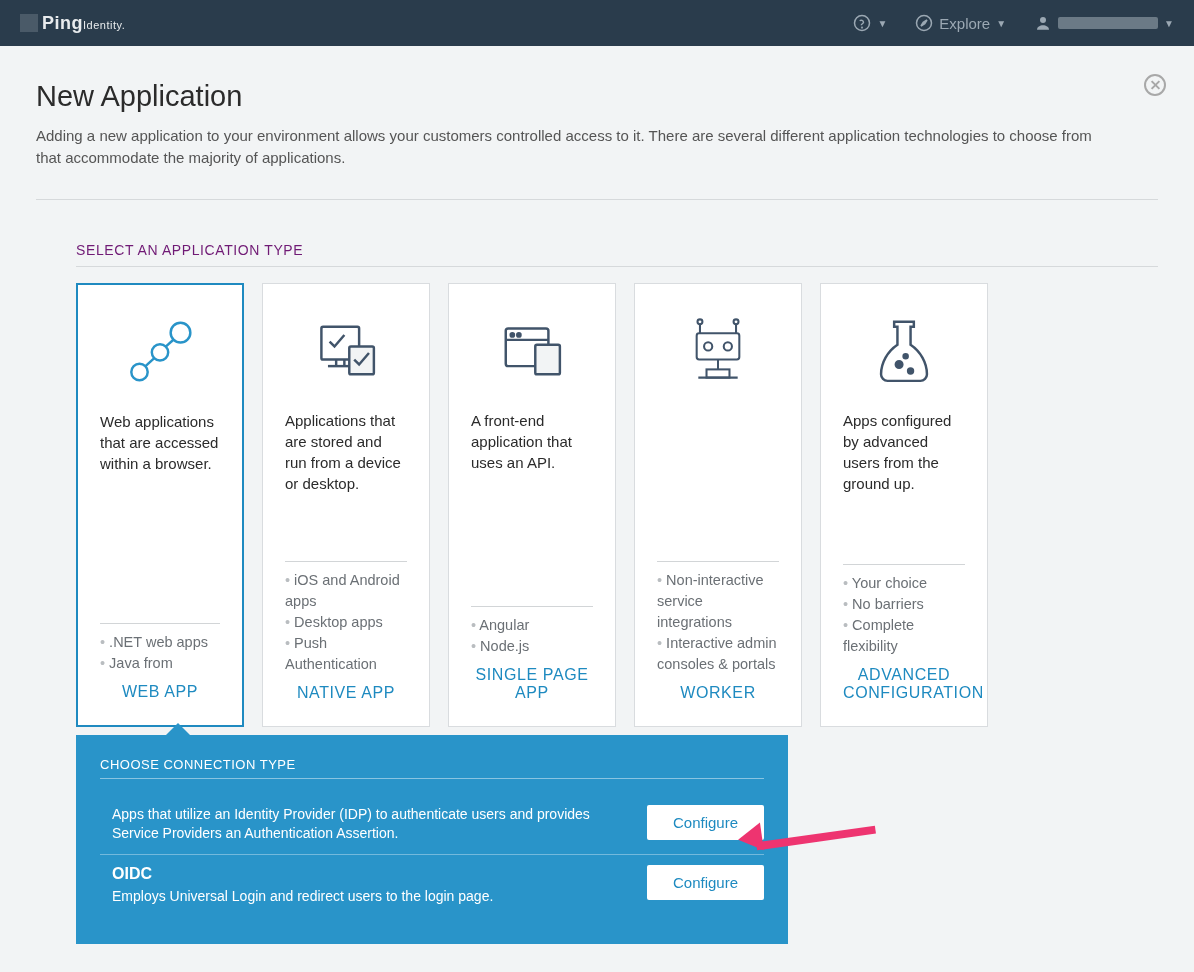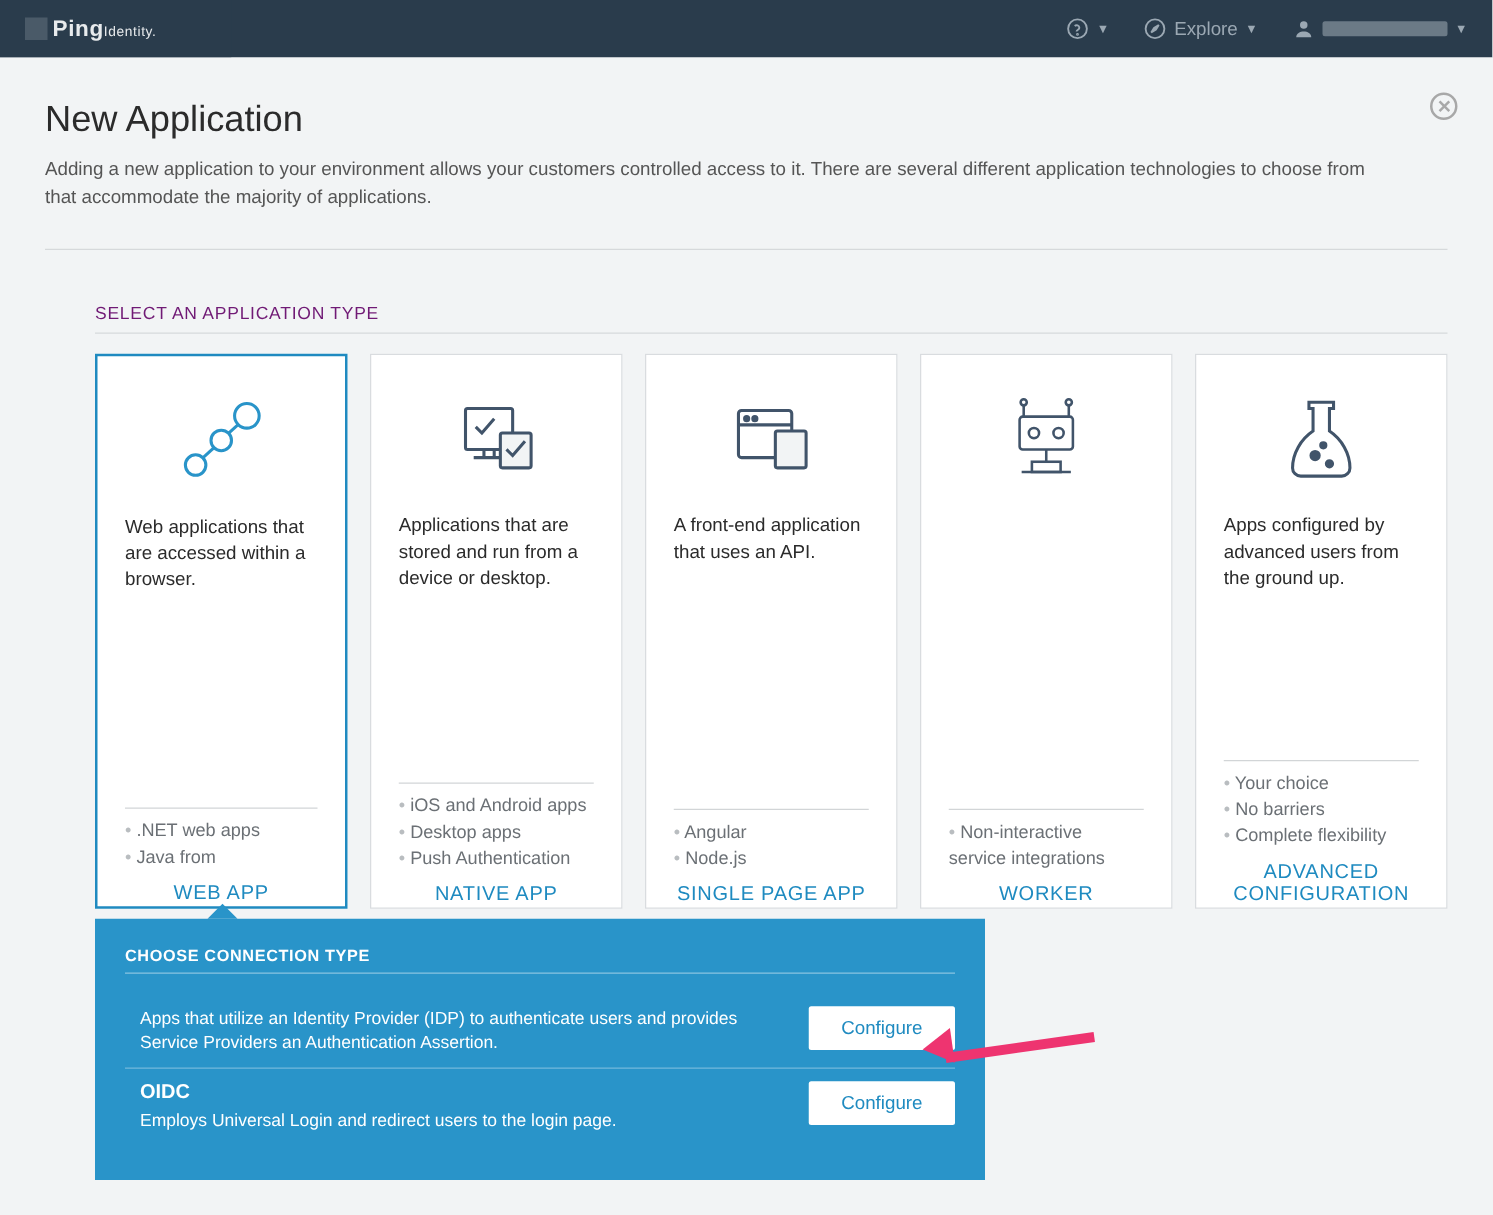--- a/index.html
+++ b/index.html
@@ -14,33 +14,33 @@
 .modal { background:#f2f4f5; padding:34px 36px 40px; position:relative; }
 .close { position:absolute; top:28px; right:28px; width:22px; height:22px; border:2px solid #a8a8a8; border-radius:50%; display:flex; align-items:center; justify-content:center; cursor:pointer; }
 .close::before,.close::after { content:""; position:absolute; width:11px; height:2px; background:#a8a8a8; }
 .close::before{transform:rotate(45deg);} .close::after{transform:rotate(-45deg);}
 h1 { font-size:29px; font-weight:400; color:#2b2b2b; margin-bottom:12px; }
 .intro { font-size:15px; color:#555; line-height:1.45; max-width:1080px; }
 hr.section { border:none; border-top:1px solid #d6d9db; margin:30px 0 0; }
 .select-label { font-size:14px; letter-spacing:0.6px; color:#701a75; margin:42px 0 0 40px; }
 .divider2 { border:none; border-top:1px solid #d6d9db; margin:8px 0 16px 40px; width:calc(100% - 40px); }
 .cards { display:flex; gap:18px; margin-left:40px; position:relative; }
-.card { background:#fff; border:1px solid #d9dcdf; width:202px; height:444px; padding:24px 22px 1px; display:flex; flex-direction:column; cursor:pointer; }
+.card { background:#fff; border:1px solid #d9dcdf; width:168px; height:444px; padding:24px 22px 24px; display:flex; flex-direction:column; cursor:pointer; }
 .card.selected { border:2px solid #1f8ac0; }
 .icon-wrap { height:90px; display:flex; align-items:center; justify-content:center; margin-bottom:12px; }
 .card-desc { font-size:15px; color:#2b2b2b; line-height:1.4; min-height:106px; }
 .card hr { border:none; border-top:1px solid #d2d5d7; margin:10px 0 8px; }
 .examples { list-style:none; font-size:14.5px; color:#6b7075; }
 .examples li::before { content:"• "; color:#b9bdc0; }
 .examples li { line-height:1.45; }
 .spacer { flex:1; }
 .card-title { font-size:16px; color:#1e8ac0; text-align:center; letter-spacing:0.6px; margin-top:8px; font-weight:500; }
 .conn-panel { background:#2994c9; color:#fff; margin-left:40px; width:712px; padding:22px 24px 28px; position:relative; margin-top:8px; }
 .conn-panel::before { content:""; position:absolute; top:-12px; left:90px; border-left:12px solid transparent; border-right:12px solid transparent; border-bottom:12px solid #2994c9; }
-.conn-title { font-size:13px; letter-spacing:0.5px; margin-bottom:6px;font-weight:bold; }
+.conn-title { font-size:13px; letter-spacing:0.5px; margin-bottom:6px; }
 .conn-hr { border:none; border-top:1px solid rgba(255,255,255,0.45); margin:6px 0 16px; }
 .conn-row { display:flex; align-items:flex-start; justify-content:space-between; padding:10px 0; border-bottom:1px solid rgba(255,255,255,0.35); }
 .conn-row:last-child{border-bottom:none;}
 .conn-left { max-width:490px; padding-left:12px; }
 .conn-name { font-size:16px; font-weight:600; margin-bottom:4px; }
 .conn-desc { font-size:14px; line-height:1.4; }
 .configure-btn { background:#fff; color:#1e8ac0; border:none; padding:9px 26px; font-size:15px; border-radius:2px; cursor:pointer; }
 .arrow { position:absolute; left:756px; top:788px; pointer-events:none; }
 .arrow-line { width:120px; height:8px; background:#ee3470; transform:rotate(-8deg); }
 .arrow-head { position:absolute; left:-18px; top:-10px; width:0; height:0; border-right:24px solid #ee3470; border-top:14px solid transparent; border-bottom:14px solid transparent; transform:rotate(-8deg); }
@@ -164,20 +164,21 @@
             <circle cx="72" cy="12" r="3"></circle>
             <line x1="50" y1="58" x2="50" y2="70"></line>
             <rect x="36" y="70" width="28" height="10"></rect>
             <line x1="26" y1="80" x2="74" y2="80"></line>
           </svg>
         </div>
         <div class="spacer"></div>
         <hr>
         <ul class="examples">
           <li>Non-interactive service integrations</li>
+          <li>Interactive admin consoles &amp; portals</li>
         </ul>
         <div class="card-title">WORKER</div>
       </div>
       <div class="card">
         <div class="icon-wrap">
           <svg width="70" height="82" viewBox="0 0 80 100" fill="none" stroke="#41546a" stroke-width="3">
             <path d="M28 12 h24 v6 h-4 v22 c12 8 20 22 20 36 a8 8 0 01-8 8 H20 a8 8 0 01-8-8 c0-14 8-28 20-36 V18 h-4 z"></path>
             <circle cx="34" cy="64" r="4" fill="#41546a"></circle>
             <circle cx="48" cy="72" r="3" fill="#41546a"></circle>
             <circle cx="42" cy="54" r="2.5" fill="#41546a"></circle>

